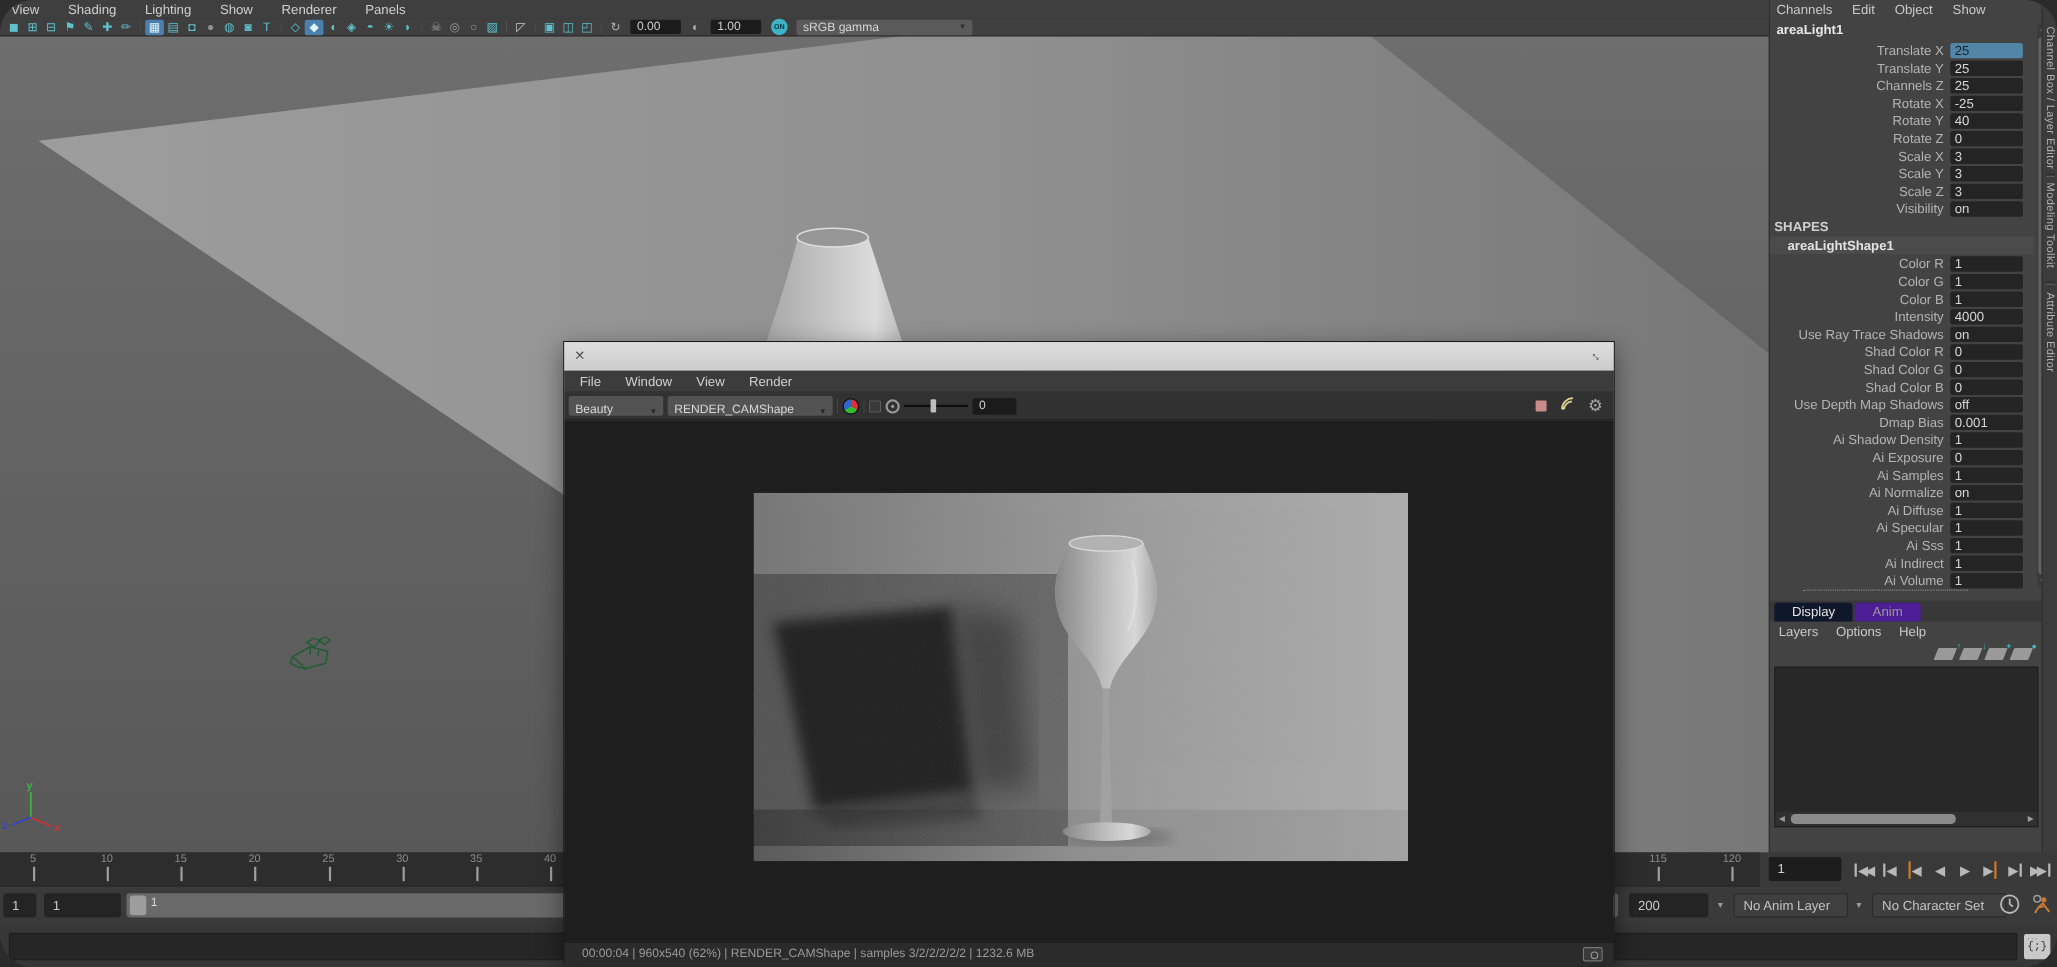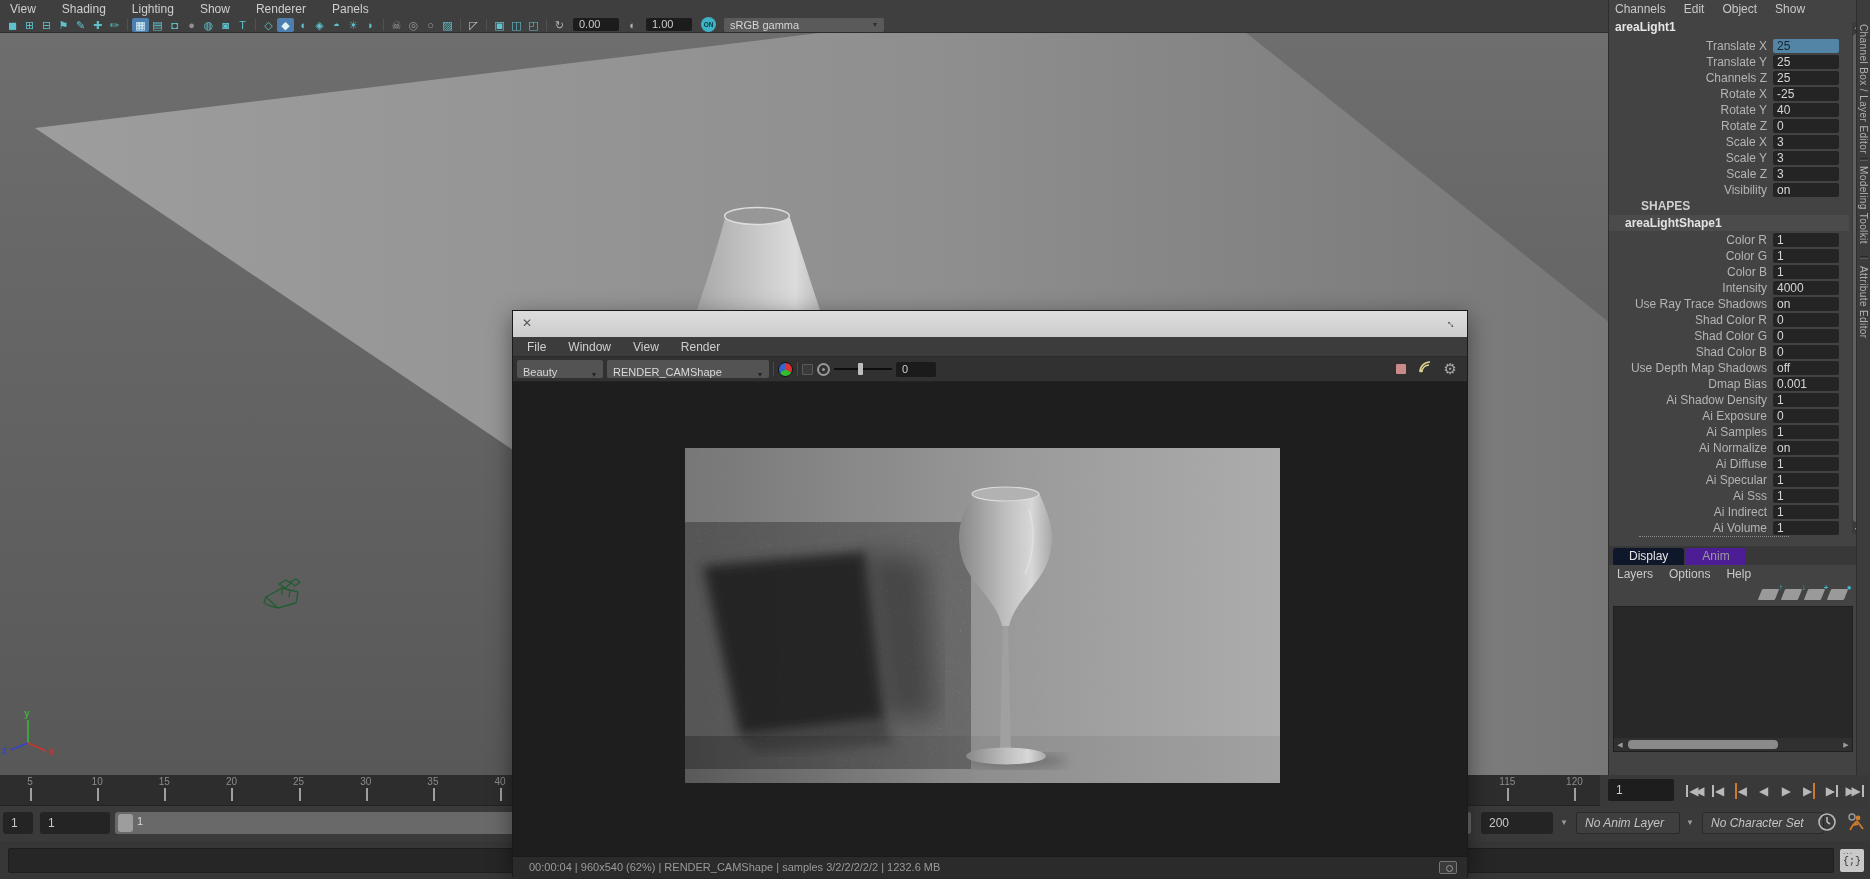--- a/index.html
+++ b/index.html
@@ -1,17 +1,17 @@
 <!DOCTYPE html>
 <html><head>
 <meta charset="utf-8">
 <style>
   html,body{margin:0;padding:0;background:#2b2b2b;overflow:hidden;}
   *{box-sizing:border-box;font-family:"Liberation Sans","DejaVu Sans",sans-serif;}
-  #root{position:relative;width:1870px;height:879px;background:#3a3a3a;overflow:hidden;}
+  #root{position:relative;width:1870px;height:879px;background:#3a3a3a;overflow:hidden;border-radius:30px;}
 
   
   .vpMenubar{position:absolute;left:0;top:0;width:1608px;height:17px;background:#3f3f3f;display:flex;align-items:center;gap:26px;padding-left:10px;z-index:3;}
   .vpMenubar span{font-size:12px;color:#cfcfcf;cursor:default;}
   .vpToolbar{position:absolute;left:0;top:17px;width:1608px;height:16px;background:#3f3f3f;border-bottom:1px solid #2d2d2d;display:flex;align-items:center;padding-left:4px;z-index:3;}
   .tbico{width:17px;height:14px;line-height:14px;text-align:center;font-size:11px;color:#5ec1cd;border-radius:2px;cursor:pointer;flex:0 0 auto;}
   .tbico.act{background:#4c7fae;color:#dff3f6;}
   .tbsep{width:1px;height:12px;background:#2c2c2c;border-right:1px solid #525252;margin:0 4px;flex:0 0 auto;}
   .tbfield{width:46px;height:13px;background:#1c1c1c;border-radius:2px;color:#cccccc;font-size:11px;line-height:13px;padding-left:6px;margin:0 5px;flex:0 0 auto;}
   .tbtoggle{width:15px;height:15px;border-radius:50%;background:#3fb3c6;color:#083a42;font-size:6.5px;font-weight:bold;text-align:center;line-height:15px;margin:0 4px;flex:0 0 auto;cursor:pointer;}
@@ -34,42 +34,42 @@
   .pglyph{font-size:12px;color:#b8b8b8;letter-spacing:-3px;padding-right:3px;}
   .pbar{width:2px;height:12px;background:#b8b8b8;}
   .pbar.acc{background:#ce7a2a;height:16px;}
 
   
   .rowRange{position:absolute;left:0;top:806px;width:1870px;height:35px;background:#3a3a3a;z-index:2;}
   .rfield{position:absolute;top:6px;height:22px;background:#242424;border-radius:3px;color:#c8c8c8;font-size:12px;line-height:22px;padding-left:8px;}
   .rangetrack{position:absolute;left:115px;top:6px;width:1356px;height:22px;background:#696969;border-radius:3px;}
   .rhandle{position:absolute;top:2px;width:15px;height:18px;background:#9d9d9d;border-radius:3px;}
   .rhlabel{position:absolute;left:22px;top:3px;font-size:11px;color:#d8d8d8;}
-  .rsel{position:absolute;top:6px;height:22px;background:#3f3f3f;border:1px solid #2a2a2a;border-radius:2px;color:#c4c4c4;font-size:12px;line-height:20px;padding-left:8px;font-style:italic;}
+  .rsel{position:absolute;top:6px;height:22px;background:#3f3f3f;border:1px solid #2a2a2a;border-radius:2px;color:#c4c4c4;font-size:12px;line-height:20px;padding-left:8px;}
   .dropArr{position:absolute;top:12px;font-size:8px;color:#9a9a9a;}
   .animprefIcon{position:absolute;top:5px;cursor:pointer;}
 
   
   .rowCmd{position:absolute;left:0;top:841px;width:1870px;height:38px;background:#373737;z-index:2;}
   .cmdInput{position:absolute;left:8px;top:7px;width:1826px;height:25px;background:#262626;border:1px solid #1e1e1e;border-radius:2px;}
   .scriptBtn{position:absolute;left:1840px;top:8px;width:24px;height:23px;background:#c9c9c9;border-radius:2px;cursor:pointer;}
   .scriptBtn .dots{position:absolute;left:3px;top:1px;font-size:7px;color:#4a4a4a;letter-spacing:1px;}
   .scriptBtn .code{position:absolute;left:0;right:0;top:7px;text-align:center;font-family:"Liberation Mono","DejaVu Sans Mono",monospace;font-size:10px;color:#333;}
 
   
   .rightRegion{position:absolute;left:1608px;top:0;width:262px;height:775px;background:#434343;z-index:2;border-left:1px solid #2e2e2e;}
   .cbMenubar{position:absolute;left:0;top:0;width:262px;height:18px;display:flex;gap:18px;align-items:center;padding-left:6px;background:#434343;}
   .cbMenubar span{font-size:12px;color:#c9c9c9;}
   .cbNode{position:absolute;left:6px;top:20px;font-size:12px;font-weight:bold;color:#e6e6e6;}
   .cbRows1{position:absolute;left:0;top:38px;width:240px;}
   .cbrow{height:16px;display:flex;align-items:center;}
   .cblabel{width:164px;text-align:right;padding-right:6px;font-size:12px;color:#b4b4b4;white-space:nowrap;}
   .cbfield{width:66px;height:14px;background:#242424;border-radius:2px;font-size:12px;line-height:14px;color:#d6d6d6;padding-left:4px;cursor:text;}
   .cbfield.sel{background:#5285a6;color:#15242e;}
-  .cbShapes{position:absolute;left:4px;top:199px;font-size:12px;font-weight:bold;color:#cfcfcf;margin-left:28px;}
+  .cbShapes{position:absolute;left:4px;top:199px;font-size:12px;font-weight:bold;color:#cfcfcf;}
   .cbShapeNode{position:absolute;left:0;top:215px;width:240px;height:16px;background:#4b4b4b;font-size:12px;font-weight:bold;color:#e2e2e2;padding-left:16px;line-height:16px;}
   .cbRows2{position:absolute;left:0;top:232px;width:240px;}
   .cbScroll{position:absolute;left:243px;top:22px;width:10px;height:512px;background:#3b3b3b;border-radius:2px;}
   .cbScroll .up,.cbScroll .dn{position:absolute;left:0;width:10px;font-size:7px;color:#b0b0b0;text-align:center;cursor:pointer;}
   .cbScroll .up{top:1px;}.cbScroll .dn{bottom:1px;}
   .cbScroll .thumb{position:absolute;left:1px;top:12px;width:8px;height:488px;background:#616161;border-radius:3px;}
   .cbDotted{position:absolute;left:30px;top:536px;width:150px;border-top:1px dotted #8a8a8a;}
   .leTabs{position:absolute;left:0;top:546px;width:247px;height:19px;background:#383838;display:flex;align-items:flex-end;padding-left:4px;gap:2px;}
   .leTab{height:17px;padding:0 16px;font-size:12px;line-height:17px;border-radius:3px 3px 0 0;cursor:pointer;}
   .leTab.on{background:#0f172a;color:#e4e4e4;margin-top:22px;}
@@ -535,21 +535,21 @@
       <span>File</span>
       <span>Window</span>
       <span>View</span>
       <span>Render</span>
     </div>
     <div class="awTools">
       <div class="awSel" style="width:86px;">
         <span class="lbl">Beauty</span>
         <span class="arr">▼</span>
       </div>
-      <div class="awSel" style="width:162px;">
+      <div class="awSel" style="width:150px;">
         <span class="lbl">RENDER_CAMShape</span>
         <span class="arr">▼</span>
       </div>
       <div class="awSep"></div>
       <div class="rgbWheel"></div>
       <div class="awSep"></div>
       <div class="awCheck"></div>
       <div class="awAperture"></div>
       <div class="awSlider">
         <div class="line"></div>

